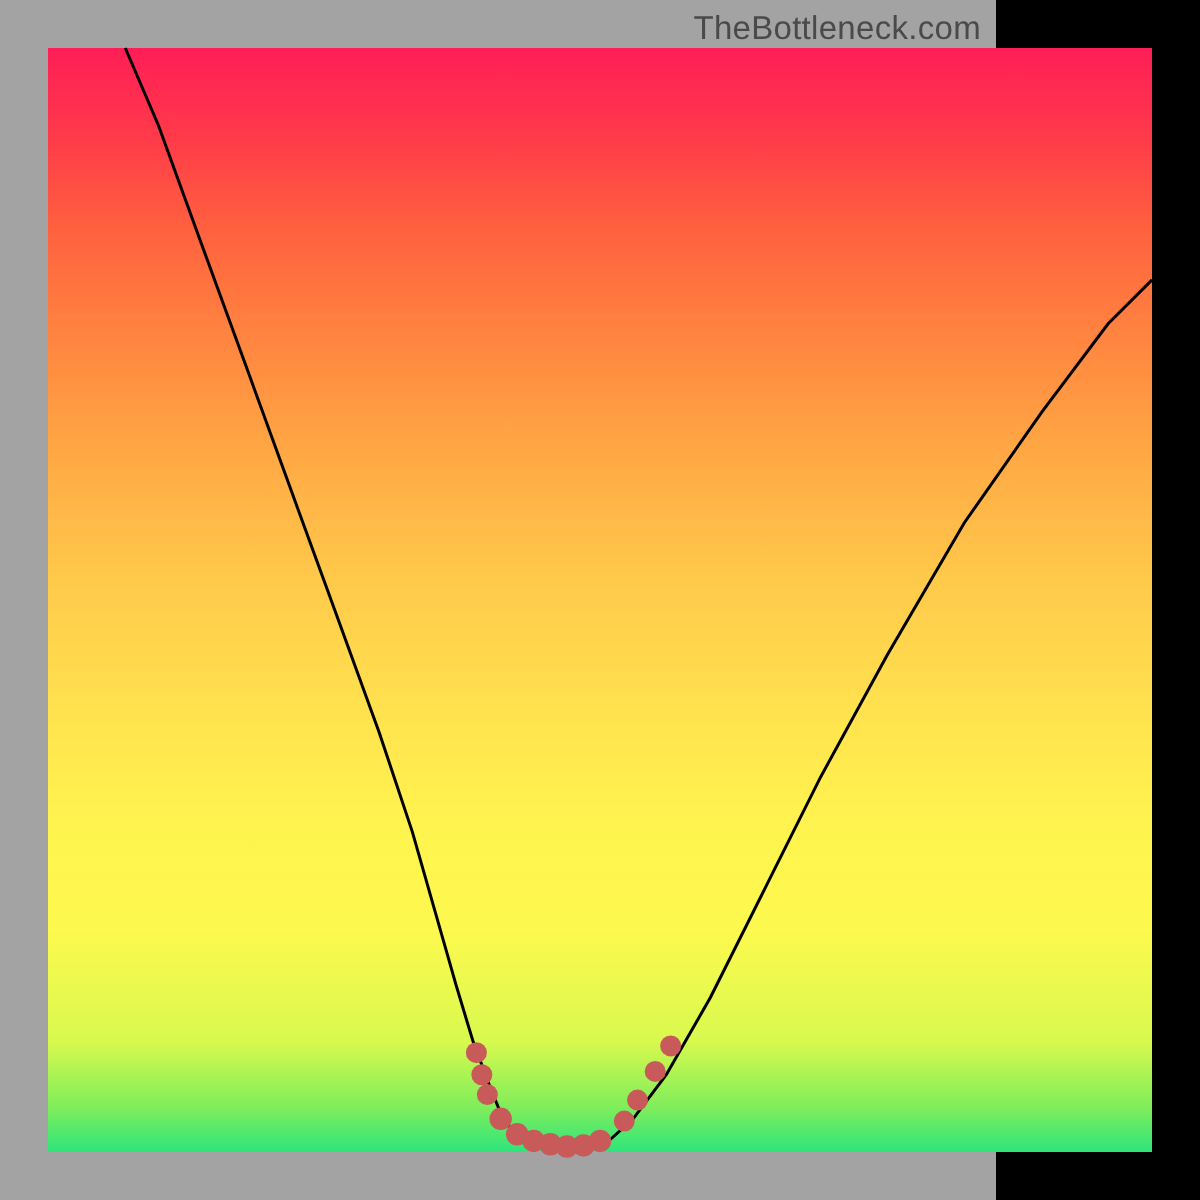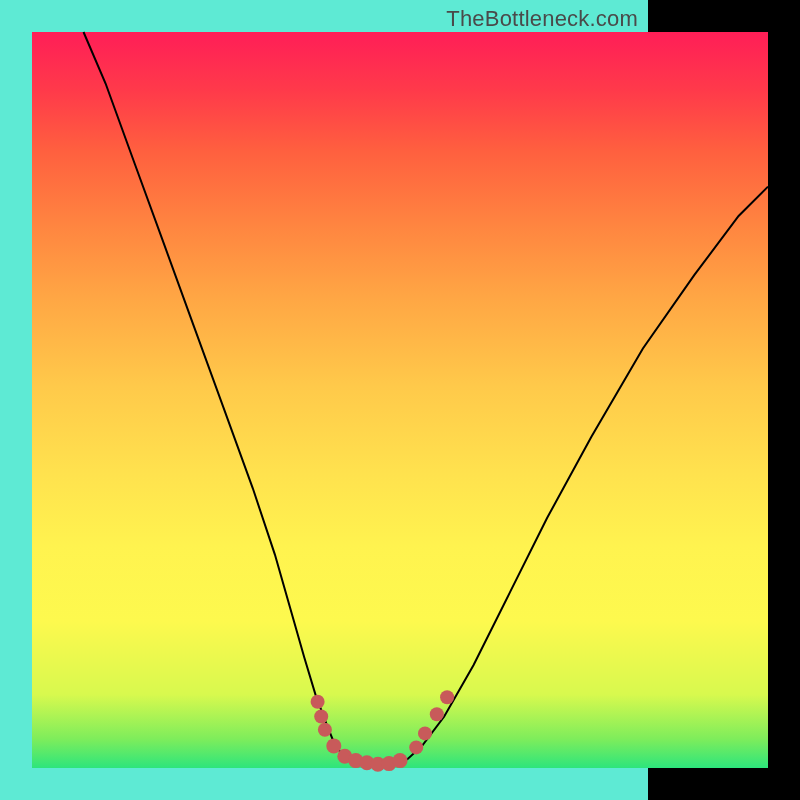--- a/index.html
+++ b/index.html
@@ -8,21 +8,22 @@
     width: 800px;
     height: 800px;
     background: #000;
     font-family: Arial, Helvetica, sans-serif;
     overflow: hidden;
   }
   .frame {
     position: relative;
     width: 648px;
     height: 800px;
-    background: #5eead4;
+    background: #a3a3a3;
+    padding-left: 16px;
   }
   .plot-area {
     position: absolute;
     left: 32px;
     top: 32px;
     width: 736px;
     height: 736px;
     background: linear-gradient(to top,
       #2de57c 0%,
       #7fed5b 4%,

